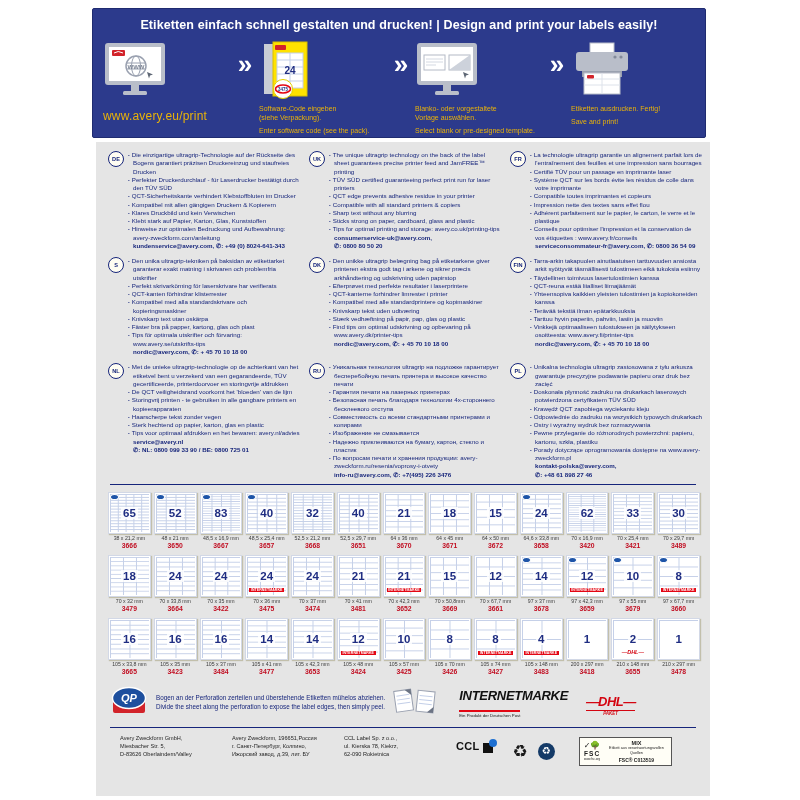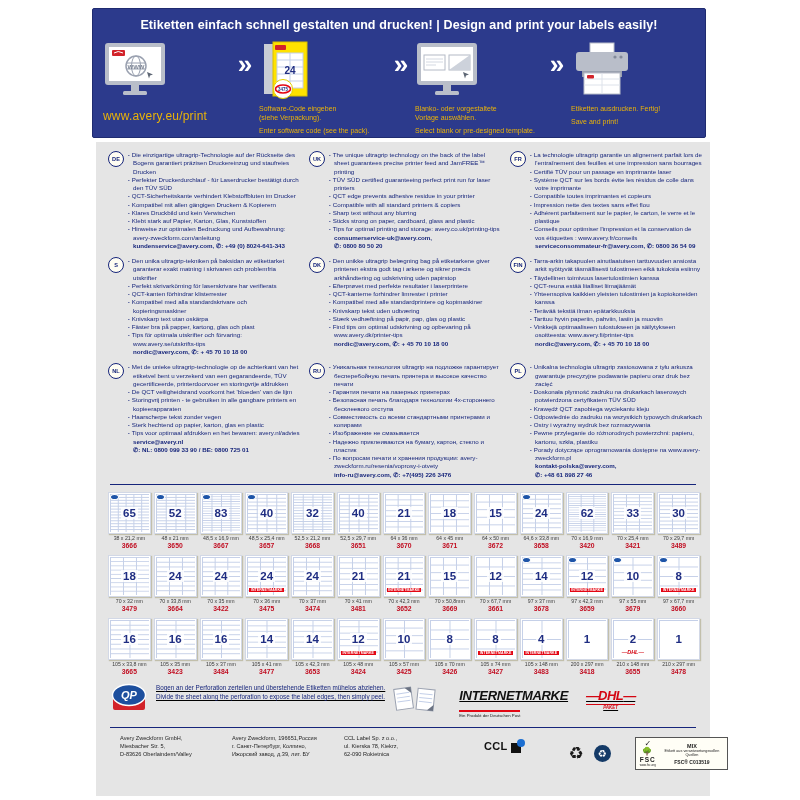--- a/index.html
+++ b/index.html
@@ -48,35 +48,35 @@
   .qpb{position:absolute;top:1px;left:1px;width:9px;height:6px;border-radius:50%;
        background:#1d54a8;border:1px solid #fff;box-sizing:border-box;}
   .imstrip{position:absolute;left:3px;right:3px;bottom:4px;height:4.5px;background:#e30613;
            color:#fff;font-weight:bold;font-size:3.5px;line-height:4.5px;overflow:hidden;letter-spacing:.1px;}
   .dhlstrip{position:absolute;left:0;right:0;bottom:4px;color:#d40511;font-weight:bold;font-style:italic;
             font-size:5.5px;line-height:6px;}
   .size{font-size:5.2px;color:#3a3a3a;margin-top:2px;line-height:1.15;white-space:nowrap;}
   .sku{font-size:6.8px;font-weight:bold;color:#c10e22;line-height:1.2;}
 
   
-  .qp-row{display:flex;align-items:flex-start;padding:6px 10px 0 14px;text-decoration:underline;}
+  .qp-row{display:flex;align-items:center;padding:6px 10px 0 14px;}
   .qp-text{margin-left:8px;}
   .qp-title{font-size:12px;font-weight:bold;color:#16257b;line-height:1.1;}
   .qp-sub{font-size:6.3px;color:#16257b;line-height:1.35;margin-top:2px;}
   .peel{margin-left:8px;margin-top:2px;}
   .im-logo{margin-left:22px;margin-top:6px;}
   .im-main{font-size:13px;font-weight:800;font-style:italic;color:#111;letter-spacing:-.3px;white-space:nowrap;}
   .im-sub{font-size:4.3px;color:#111;margin-top:1px;border-top:2px solid #e30613;display:inline-block;padding-top:1px;}
   .dhl-logo{margin-left:18px;margin-top:6px;text-align:center;}
   .dhl-main{color:#d40511;font-weight:800;font-style:italic;font-size:13px;white-space:nowrap;letter-spacing:-.5px;}
   .dhl-main .bars{font-weight:800;letter-spacing:-1px;}
   .dhl-sub{color:#d40511;font-weight:bold;font-style:italic;font-size:4.5px;border-top:1px solid #d40511;margin-top:1px;}
 
   
-  .footer{display:flex;align-items:flex-start;padding:7px 10px 0 24px;gap:28px;}
+  .footer{display:flex;align-items:flex-start;padding:7px 10px 0 24px;}
   .addr{font-size:5.6px;color:#262626;line-height:1.35;width:112px;flex:0 0 auto;}
   .ccl{display:flex;align-items:center;margin-top:4px;margin-right:16px;}
   .ccl-txt{font-weight:800;font-size:11px;color:#111;margin-right:3px;letter-spacing:.3px;}
   .eco{display:flex;align-items:center;gap:10px;margin-top:2px;}
   .recy{font-size:17px;color:#1a1a1a;line-height:1;}
   .gdot{width:17px;height:17px;border-radius:50%;background:#143a67;color:#fff;display:flex;
         align-items:center;justify-content:center;font-size:10px;line-height:1;}
   .fsc{display:flex;border:1px solid #555;background:#fffef6;margin-left:14px;padding:2px 4px;gap:5px;align-items:center;}
   .fsc-left{text-align:center;color:#222;}
   .fsc-tree{font-size:8px;line-height:1;}

